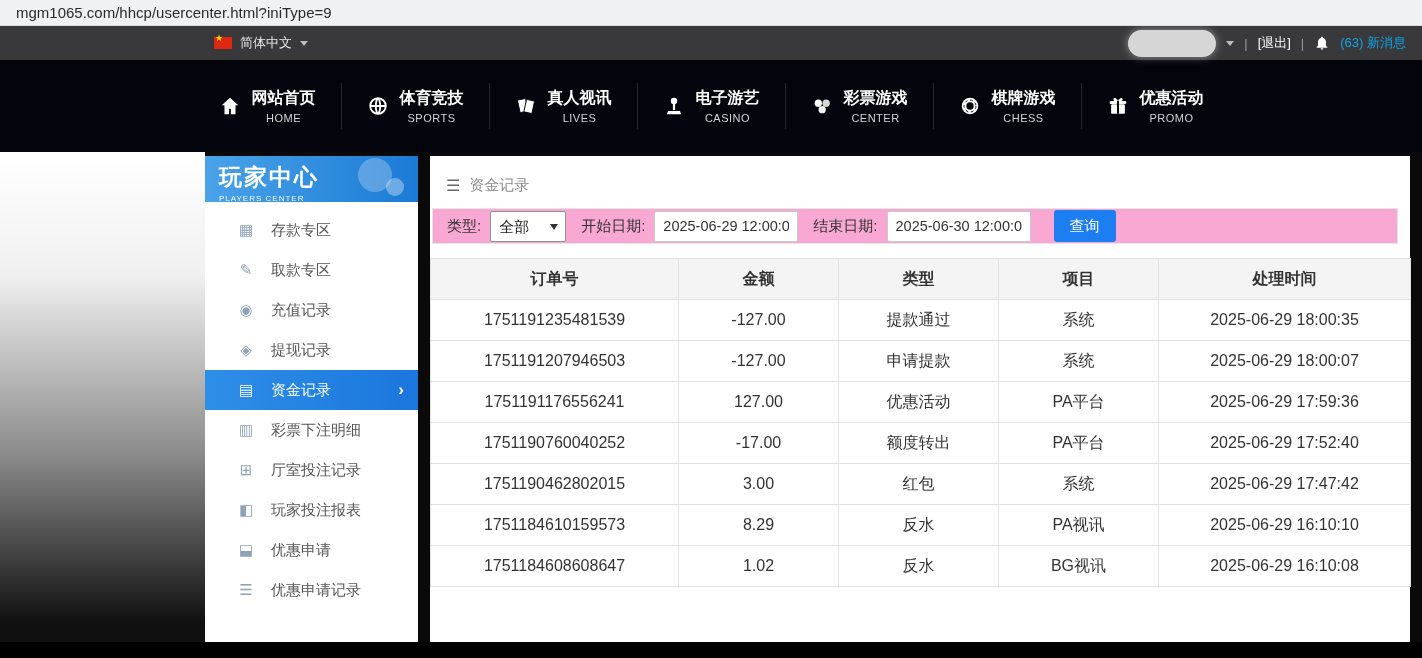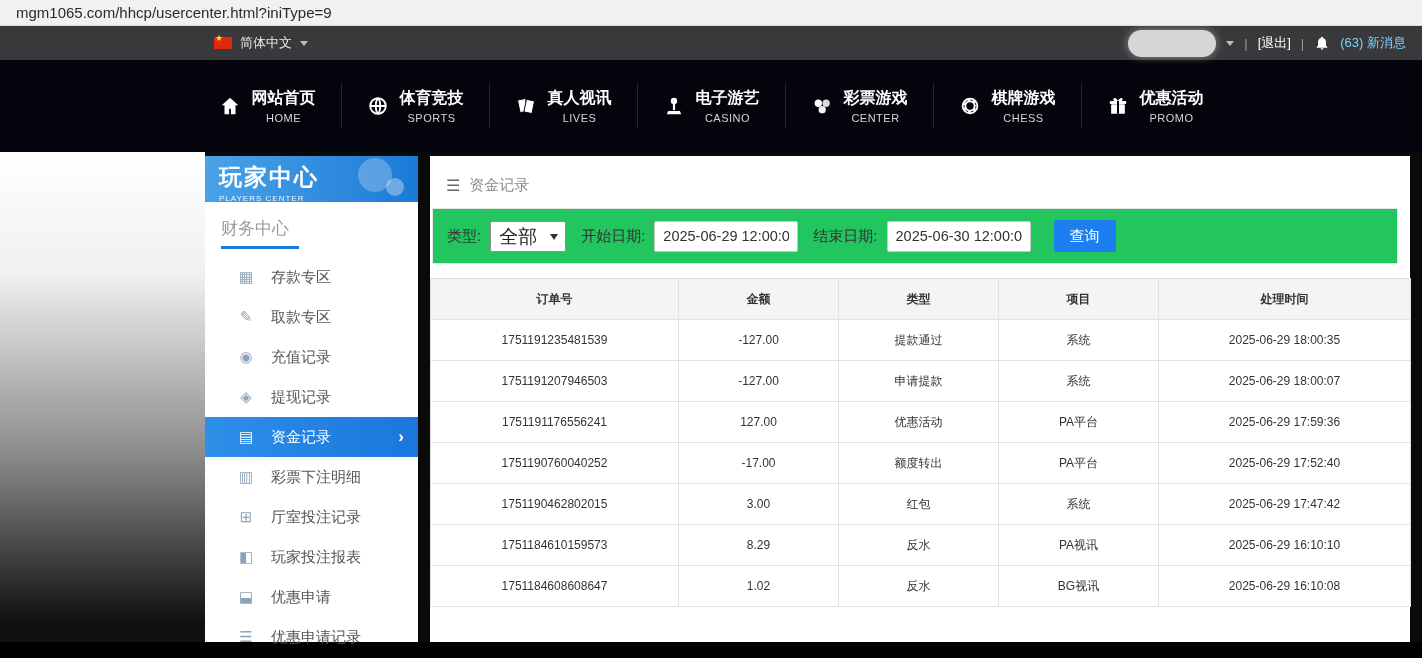--- a/index.html
+++ b/index.html
@@ -28,21 +28,21 @@
   .caret-down {
     width: 0; height: 0; border-left: 4px solid transparent;
     border-right: 4px solid transparent; border-top: 5px solid #bdbdbd;
   }
   .topbar-right { margin-left: auto; display: flex; align-items: center; gap: 10px; }
   .user-pill { width: 88px; height: 27px; border-radius: 14px; background: #d6d6d6;
     box-shadow: 0 0 8px rgba(255,255,255,.45); }
   .sep { color: #9a9a9a; }
   .logout { color: #fff; cursor: pointer; }
   .bell { display: flex; align-items: center; }
-  .msg { color: #7dd3fc; cursor: pointer; }
+  .msg { color: #0ea5e9; cursor: pointer; }
 
   
   .navbar {
     height: 92px; background: #04040c;
     display: flex; align-items: center; justify-content: center;
   }
   .nav-item { display: flex; align-items: center; gap: 11px; padding: 0 25px; cursor: pointer; }
   .nav-divider { width: 1px; height: 46px; background: #26262e; }
   .nav-text { text-align: center; }
   .nav-title { color: #fff; font-size: 16px; font-weight: bold; }
@@ -84,47 +84,47 @@
   .menu-arrow { position: absolute; right: 14px; color: #fff; font-size: 17px; font-weight: bold; }
 
   
   .main { flex: 1; background: #fff; margin-left: 12px; min-width: 0; position: relative; z-index: 1;
     display: flex; flex-direction: column; }
   .breadcrumb { height: 46px; display: flex; align-items: center; gap: 9px; padding: 12px 0 0 16px;
     color: #8a8a8a; font-size: 15px; }
   .bc-icon { color: #666; font-size: 16px; }
 
   .filter-bar {
-    margin: 6px 12px 14px 2px; border: 1px solid #e6e6e6; background: #22c55e;
-    height: 56px; display: flex; align-items: center; padding: 0 14px; gap: 5px;
+    margin: 6px 12px 14px 2px; border: 1px solid #e6e6e6; background: #f9a8d4;
+    height: 36px; display: flex; align-items: center; padding: 0 14px; gap: 5px;
     font-size: 15px; color: #333;
   }
   .select-wrap { position: relative; margin: 0 10px 0 4px; }
   .select-wrap select {
     appearance: none; -webkit-appearance: none; width: 76px; height: 31px;
-    border: 1px solid #8f8f8f; background: #fff; font-size: 19px; padding: 0 22px 0 8px;
+    border: 1px solid #8f8f8f; background: #fff; font-size: 15px; padding: 0 22px 0 8px;
     border-radius: 2px; color: #222; font-family: inherit;
   }
   .select-wrap::after {
     content: ""; position: absolute; right: 8px; top: 13px; pointer-events: none;
     border-left: 4px solid transparent; border-right: 4px solid transparent; border-top: 6px solid #333;
   }
   .filter-input {
     width: 144px; height: 31px; border: 1px solid #c9c9c9; font-size: 14.5px; color: #333;
     padding: 0 8px; border-radius: 2px; margin: 0 10px 0 4px; font-family: inherit; background: #fff;
   }
   .btn-query {
     margin-left: 8px; background: #1d7ef2; color: #fff; border: none; height: 32px;
     padding: 0 16px; font-size: 15px; border-radius: 3px; cursor: pointer; font-family: inherit;
   }
 
   .records-table { border-collapse: collapse; width: 100%; table-layout: fixed; }
   .records-table th { background: #f4f4f4; font-weight: bold; }
   .records-table th, .records-table td {
-    border: 1px solid #e2e2e2; height: 41px; text-align: center; font-size: 12px; color: #333;
+    border: 1px solid #e2e2e2; height: 41px; text-align: center; font-size: 16px; color: #333;
   }
 </style>
 </head>
 <body>
 
 <div class="url-bar">
   <span>mgm1065.com/hhcp/usercenter.html?iniType=9</span>
 </div>
 
 <div class="topbar">
@@ -258,21 +258,20 @@
 
 </div>
 
 <div class="content">
 
   <div class="sidebar">
     <div class="sidebar-header">
       <div class="sh-title">玩家中心</div>
       <div class="sh-sub">PLAYERS CENTER</div>
     </div>
-    <div class="fin-title">财务中心</div>
     <div class="menu">
 
       <div class="menu-item">
         <span class="menu-icon">▦</span>
         <span>存款专区</span>
       </div>
       <div class="menu-item">
         <span class="menu-icon">✎</span>
         <span>取款专区</span>
       </div>

